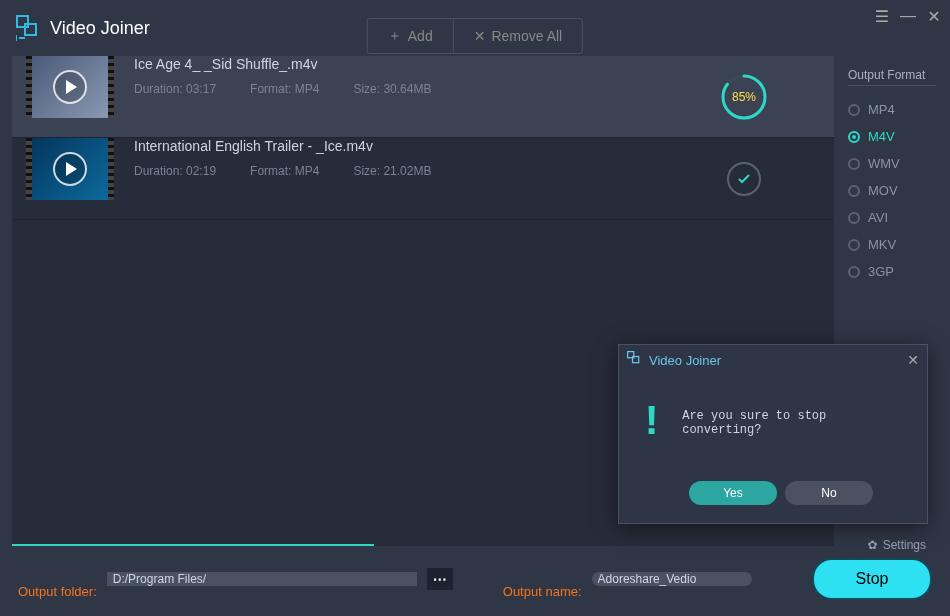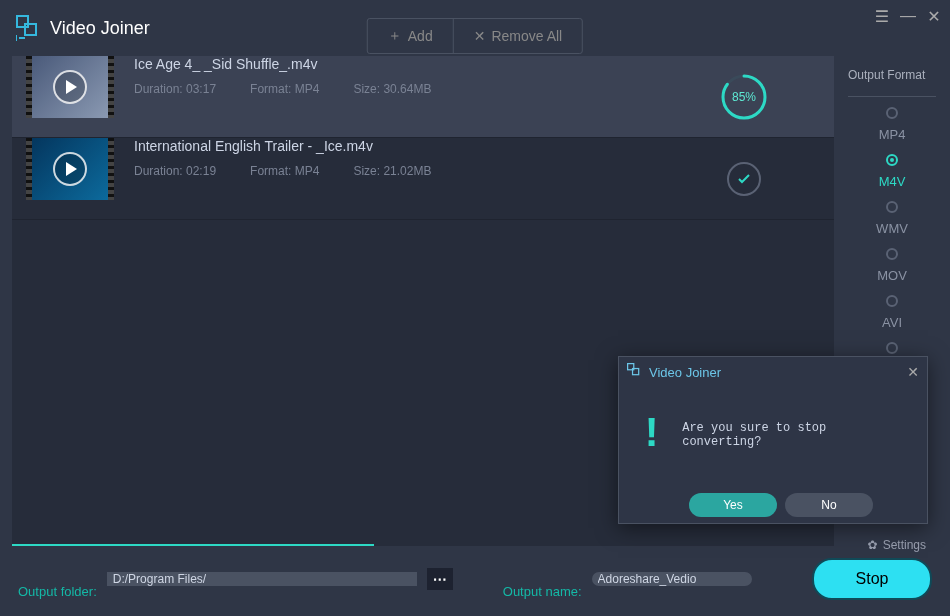--- a/index.html
+++ b/index.html
@@ -25,49 +25,49 @@
   .thumb.t1 { background: linear-gradient(135deg,#4a5a7a,#8a99b2);}
   .thumb.t2 { background: linear-gradient(135deg,#04365e,#0c6a9c);}
   .play-overlay { width:34px;height:34px;border-radius:50%;border:2px solid rgba(255,255,255,0.8);display:flex;align-items:center;justify-content:center;background:rgba(0,0,0,0.2);}
   .play-overlay::after{content:"";border-left:11px solid #fff;border-top:7px solid transparent;border-bottom:7px solid transparent;margin-left:3px;}
   .meta { margin-left:20px; flex:1;}
   .meta .title { color:#cdd5e5; font-size:14px; margin-bottom:10px;}
   .meta .sub { display:flex; gap:34px; color:#7a8294; font-size:12px;}
   .status { width:60px; display:flex; align-items:center; justify-content:center; margin-right:40px;}
   .progress-ring { width:48px;height:48px; position:relative;}
   .progress-ring svg { transform:rotate(-90deg);}
-  .progress-ring .pct { position:absolute; inset:0; display:flex;align-items:center;justify-content:center; font-size:12px; color:#5eead4;}
+  .progress-ring .pct { position:absolute; inset:0; display:flex;align-items:center;justify-content:center; font-size:12px; color:#fde047;}
   .done-ring { width:34px;height:34px;border:2px solid #5a6274;border-radius:50%;display:flex;align-items:center;justify-content:center;color:#2dd9c5;}
   .list-progress-bar { position:absolute; left:0; bottom:0; height:2px; width:44%; background:#2dd9c5;}
   
   .sidebar { width:116px; padding:12px 14px; color:#8a92a3;}
-  .sb-title { font-size:12px; color:#aab0bd; padding-bottom:14px; border-bottom:1px solid #4a5262; margin-bottom:4px;}
-  .radio-row { display:flex; align-items:center; gap:8px; font-size:13px; padding:6px 0; cursor:pointer; color:#8a92a3;flex-direction:column;}
+  .sb-title { font-size:12px; color:#aab0bd; padding-bottom:3px; border-bottom:1px solid #4a5262; margin-bottom:10px;}
+  .radio-row { display:flex; align-items:center; gap:8px; font-size:13px; padding:6px 0; cursor:pointer; color:#8a92a3;}
   .radio-row.selected { color:#2dd9c5;}
   .radio-dot { width:12px;height:12px;border-radius:50%;border:2px solid #5a6274;display:inline-block;position:relative;}
   .radio-row.selected .radio-dot { border-color:#2dd9c5;}
   .radio-row.selected .radio-dot::after { content:"";position:absolute;inset:2px;border-radius:50%;background:#2dd9c5;}
   .settings-link { position:absolute; right:24px; bottom:64px; font-size:12px; color:#9aa0b0; display:flex; gap:5px; align-items:center; cursor:pointer;}
   
   .footer { height:66px; display:flex; align-items:center; padding:0 18px; gap:10px; background:#2f3646;}
-  .footer label { font-size:13px; color:#14b8a6;margin-top:24px;}
+  .footer label { font-size:13px; color:#f97316;margin-top:24px;}
   .footer input { background:#4a5262; border:none; color:#cfd6e4; font-size:12px; height:14px; padding:0 6px;}
   .folder-input { width:310px;}
   .name-input { width:160px;border-radius:11px;}
   .browse-btn { width:26px;height:22px;background:#1d2230;color:#fff;display:flex;align-items:center;justify-content:center;font-weight:bold;cursor:pointer;border:none;font-size:14px;}
   .stop-btn { margin-left:auto; width:120px; height:42px; border-radius:20px; background:#2de0f2; border:2px solid #0f4a58; color:#000; font-size:16px; font-weight:500; cursor:pointer;}
   
   .dialog { position:absolute; right:22px; bottom:92px; width:310px; background:#2e3546; border:1px solid #4a5262; box-shadow:0 4px 20px rgba(0,0,0,0.5);}
   .dlg-head { height:30px; display:flex; align-items:center; padding:0 8px; justify-content:space-between; color:#6cc6e8; font-family:"Courier New",monospace; font-size:13px;}
   .dlg-head .left { display:flex; align-items:center; gap:6px;}
   .dlg-close { color:#aaa; cursor:pointer; font-size:14px;}
   .dlg-body { padding:24px 20px; display:flex; align-items:center; gap:18px;}
   .dlg-excl { font-size:42px; color:#2dd9c5; font-weight:bold; font-family:"Courier New",monospace;}
   .dlg-msg { font-size:12px; color:#cdd5e5; font-family:"Courier New",monospace;}
-  .dlg-btns { display:flex; gap:8px; justify-content:center; padding:10px 0 6px;margin-left:16px;}
+  .dlg-btns { display:flex; gap:8px; justify-content:center; padding:10px 0 18px;margin-left:16px;}
   .dlg-btns button { width:88px; height:24px; border-radius:12px; border:none; font-size:12px; cursor:pointer;}
   .btn-yes { background:#2ba6a0; color:#fff;}
   .btn-no { background:#4a5262; color:#fff;}
 </style>
 </head>
 <body>
 
 <div class="header">
   <div class="logo">
     <span class="logo-icon">

